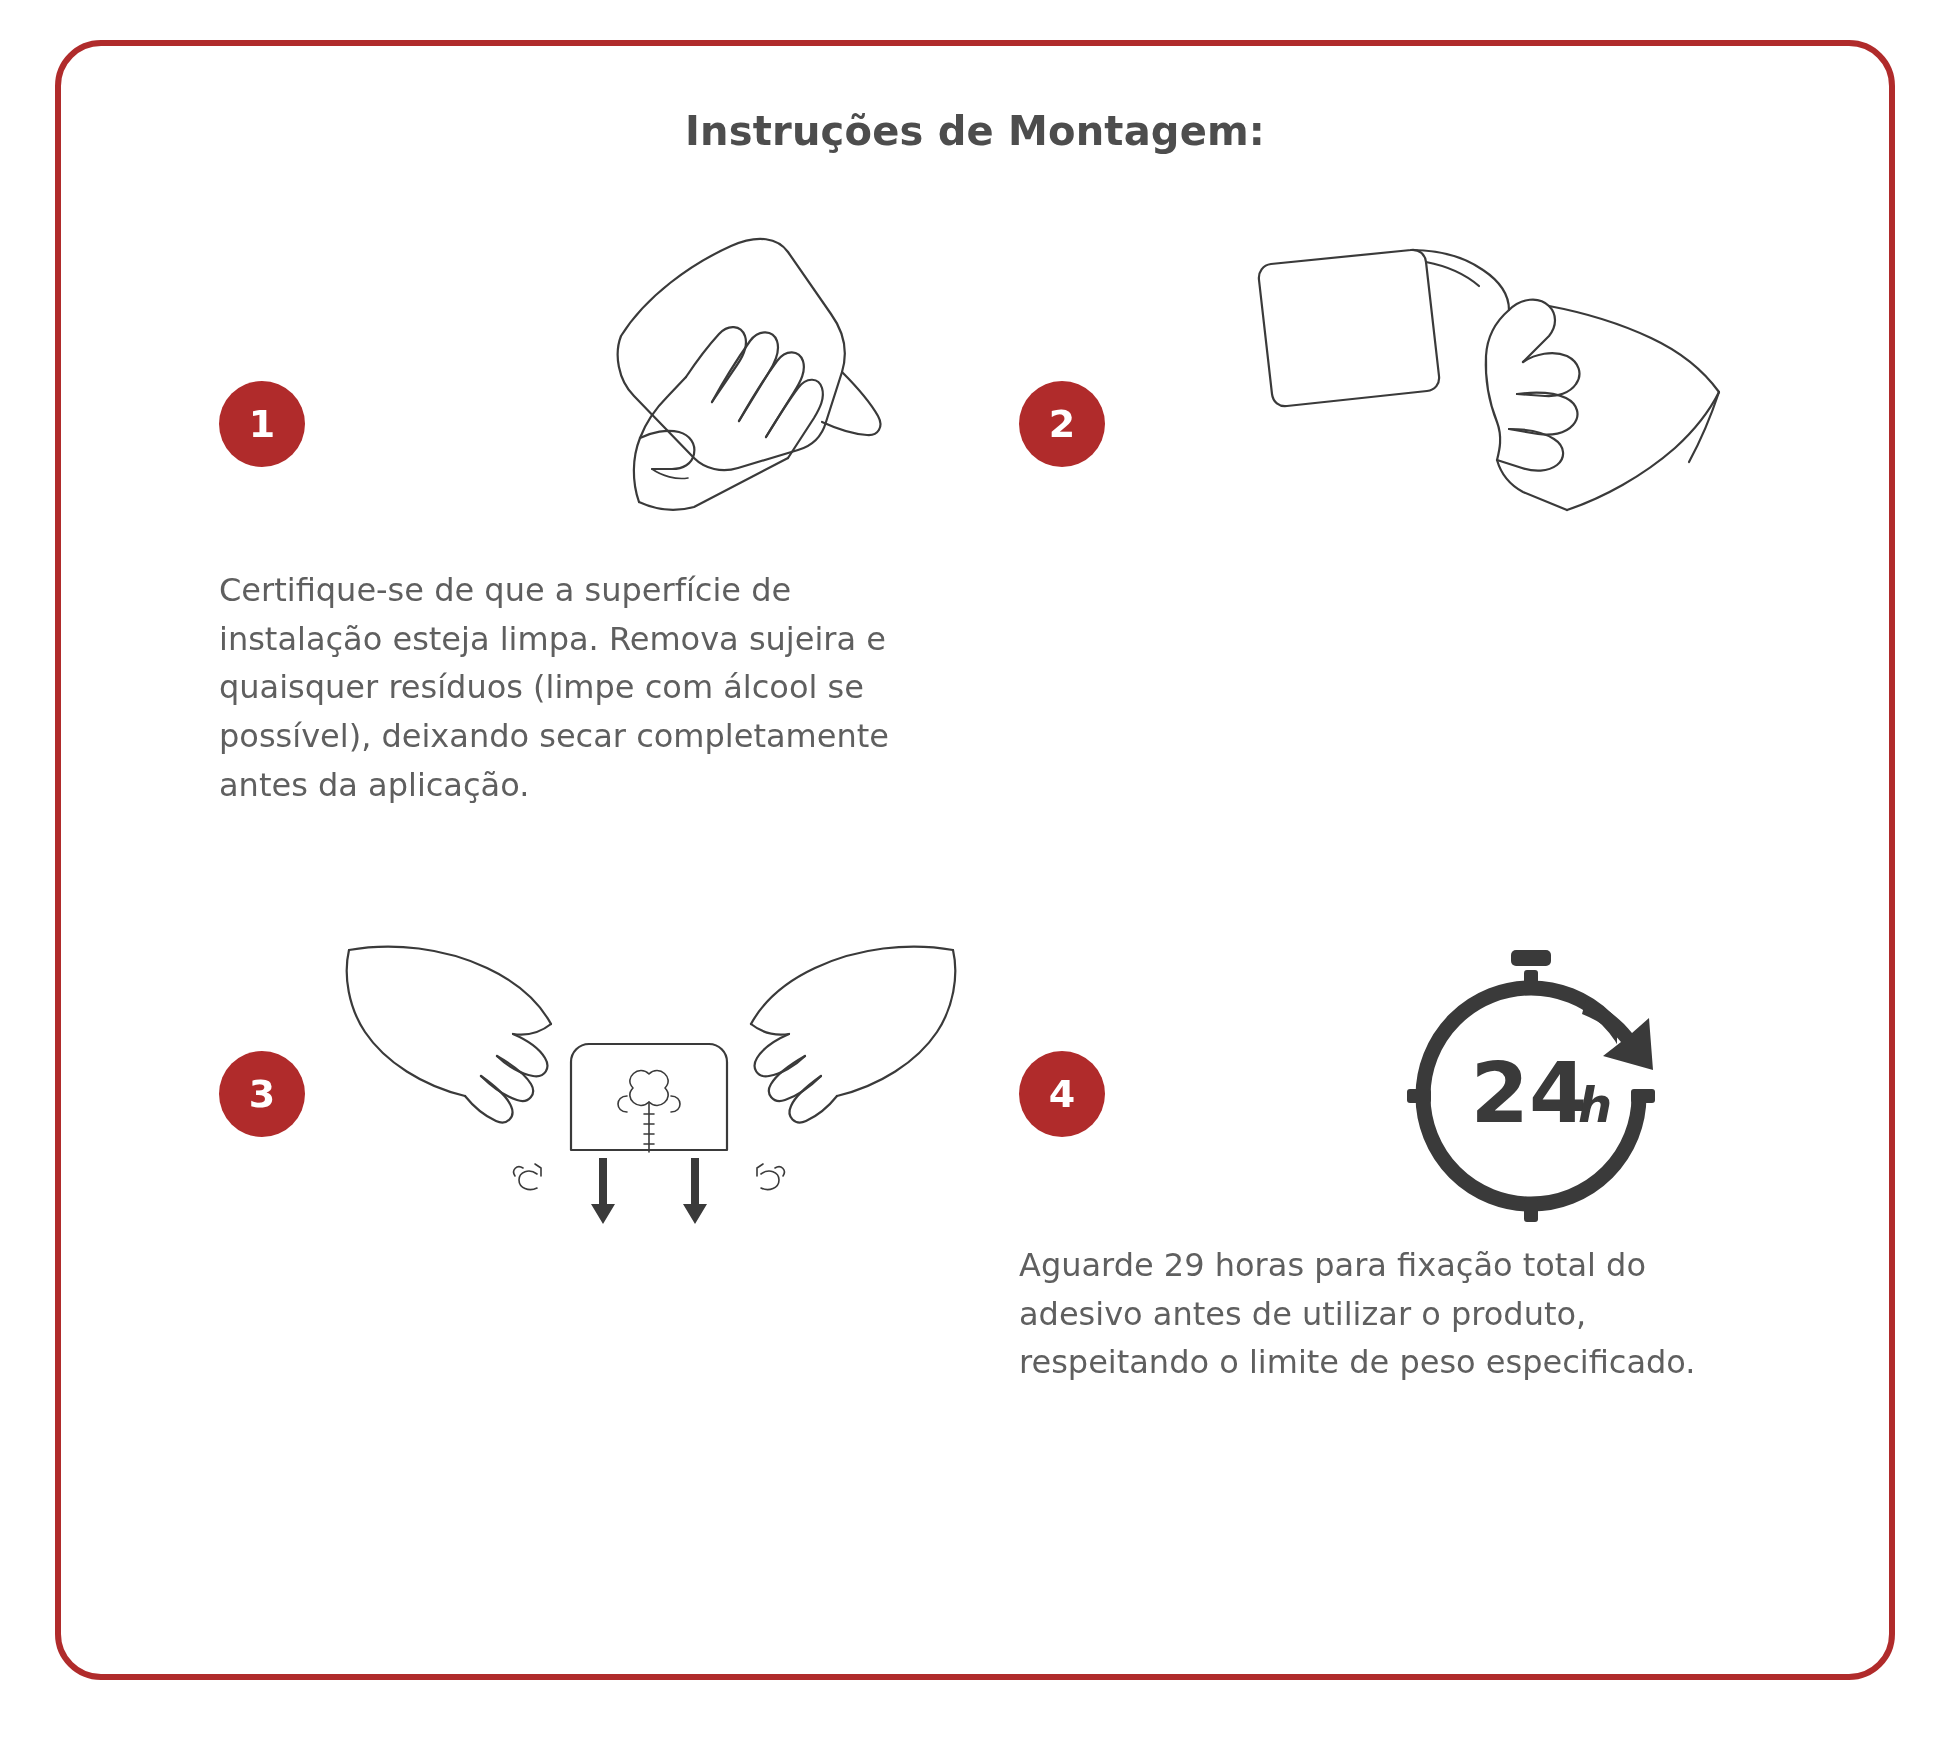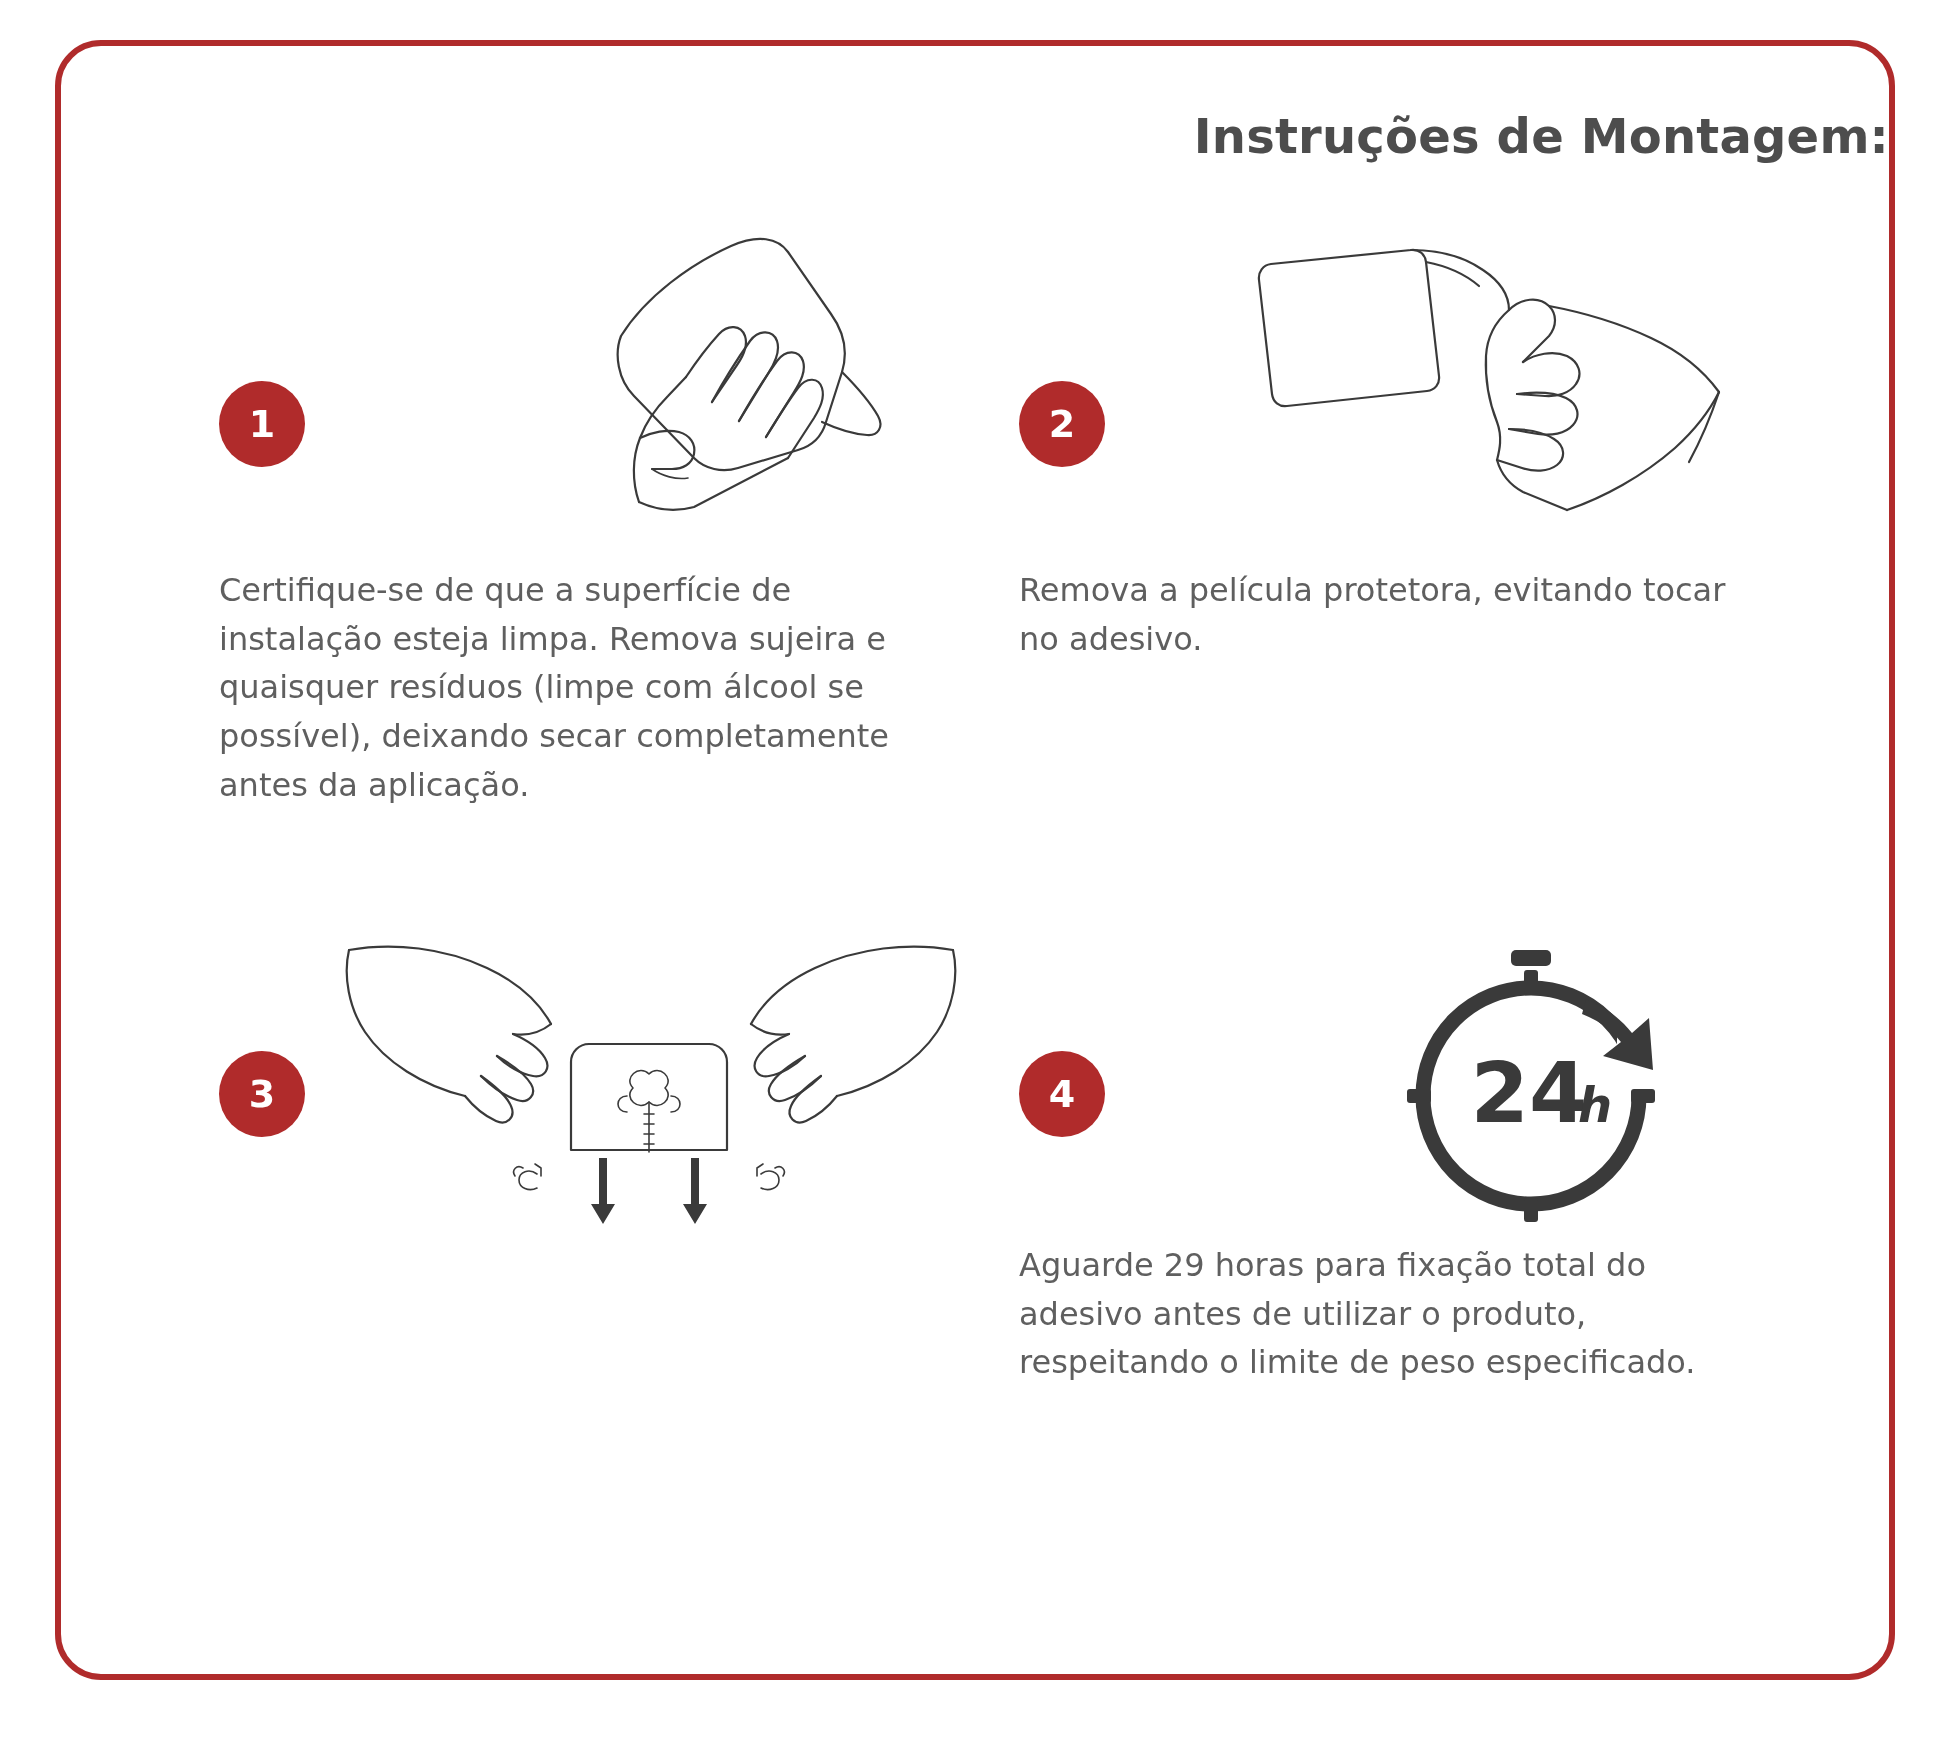--- a/index.html
+++ b/index.html
@@ -26,22 +26,22 @@
     border-radius: 46px;
     box-sizing: border-box;
     background: #fff;
   }
 
   .title {
     position: absolute;
     top: 62px;
     left: 0;
     width: 100%;
-    text-align: right;
-    font-size: 48px;
+    text-align: center;
+    font-size: 40px;
     font-weight: bold;
     color: #4d4d4d;
     letter-spacing: 0.2px;
   }
 
   .grid {
     position: absolute;
     top: 150px;
     left: 0;
     width: 100%;
@@ -168,21 +168,20 @@
           <path class="ln" d="M258 203 C274 203 292 206 303 213 C314 220 315 232 306 239 C297 246 283 246 271 242 L246 234"></path>
 
           <path class="ln" d="M246 234 C250 248 259 259 272 266 L316 284"></path>
           <path class="ln" d="M258 84 C244 96 236 112 235 130 C234 152 238 176 246 196 C252 212 248 226 246 234"></path>
 
           <path class="ln" d="M298 80 C330 86 366 96 400 112 C430 126 452 144 468 166"></path>
           <path class="ln" d="M316 284 C352 272 392 250 424 222 C446 202 460 182 468 166"></path>
           <path class="ln" d="M468 166 C460 190 450 214 438 236"></path>
         </svg>
       </div>
-      <div class="caption">Remova a película protetora, evitando tocar no adesivo.</div>
     </div>
 
     <div class="step step-3">
       <div class="badge">3</div>
       <div class="art">
         <svg viewBox="0 0 620 290" width="620" height="290">
 
           <path class="ln" d="M248 108 L368 108 C378 108 386 116 386 126 L386 214 L230 214 L230 126 C230 116 238 108 248 108 Z"></path>
 
           <g transform="translate(308,172)">

